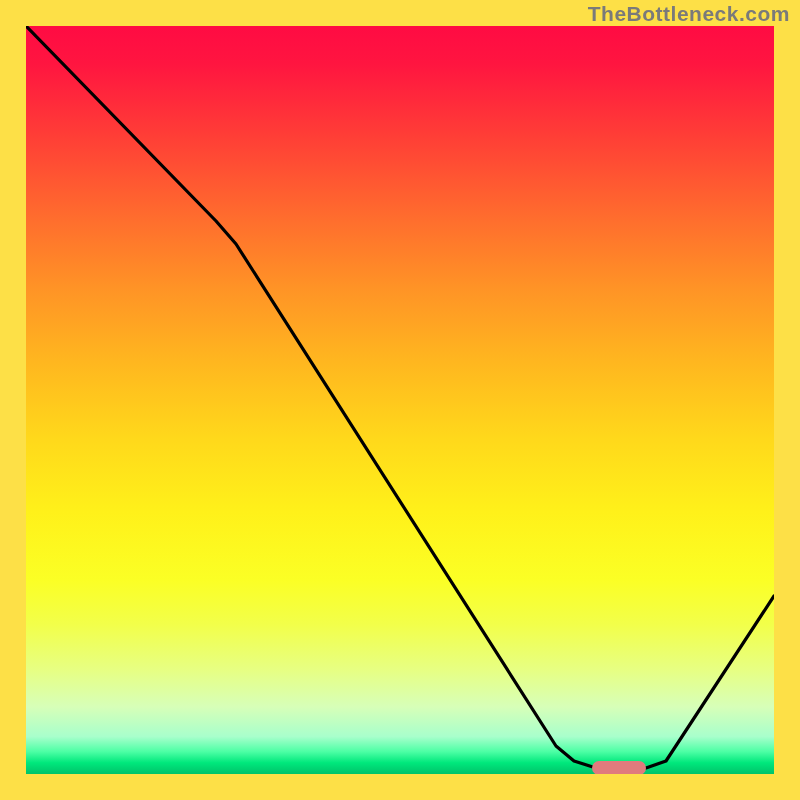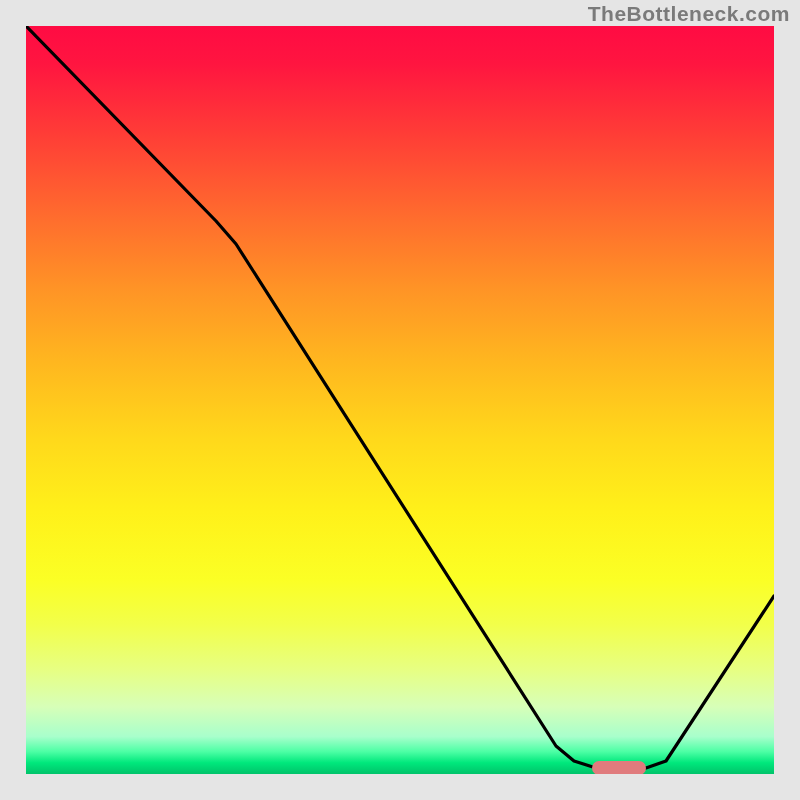--- a/index.html
+++ b/index.html
@@ -8,21 +8,21 @@
     width: 800px;
     height: 800px;
     background: #000;
     font-family: Arial, Helvetica, sans-serif;
     overflow: hidden;
   }
   .stage {
     position: relative;
     width: 800px;
     height: 800px;
-    background: #e5e5e5;
+    background: #fde047;
   }
   .watermark {
     position: absolute;
     top: 2px;
     right: 10px;
     color: #7a7a7a;
     font-size: 21px;
     font-weight: 600;
     letter-spacing: 0.5px;
     z-index: 20;

